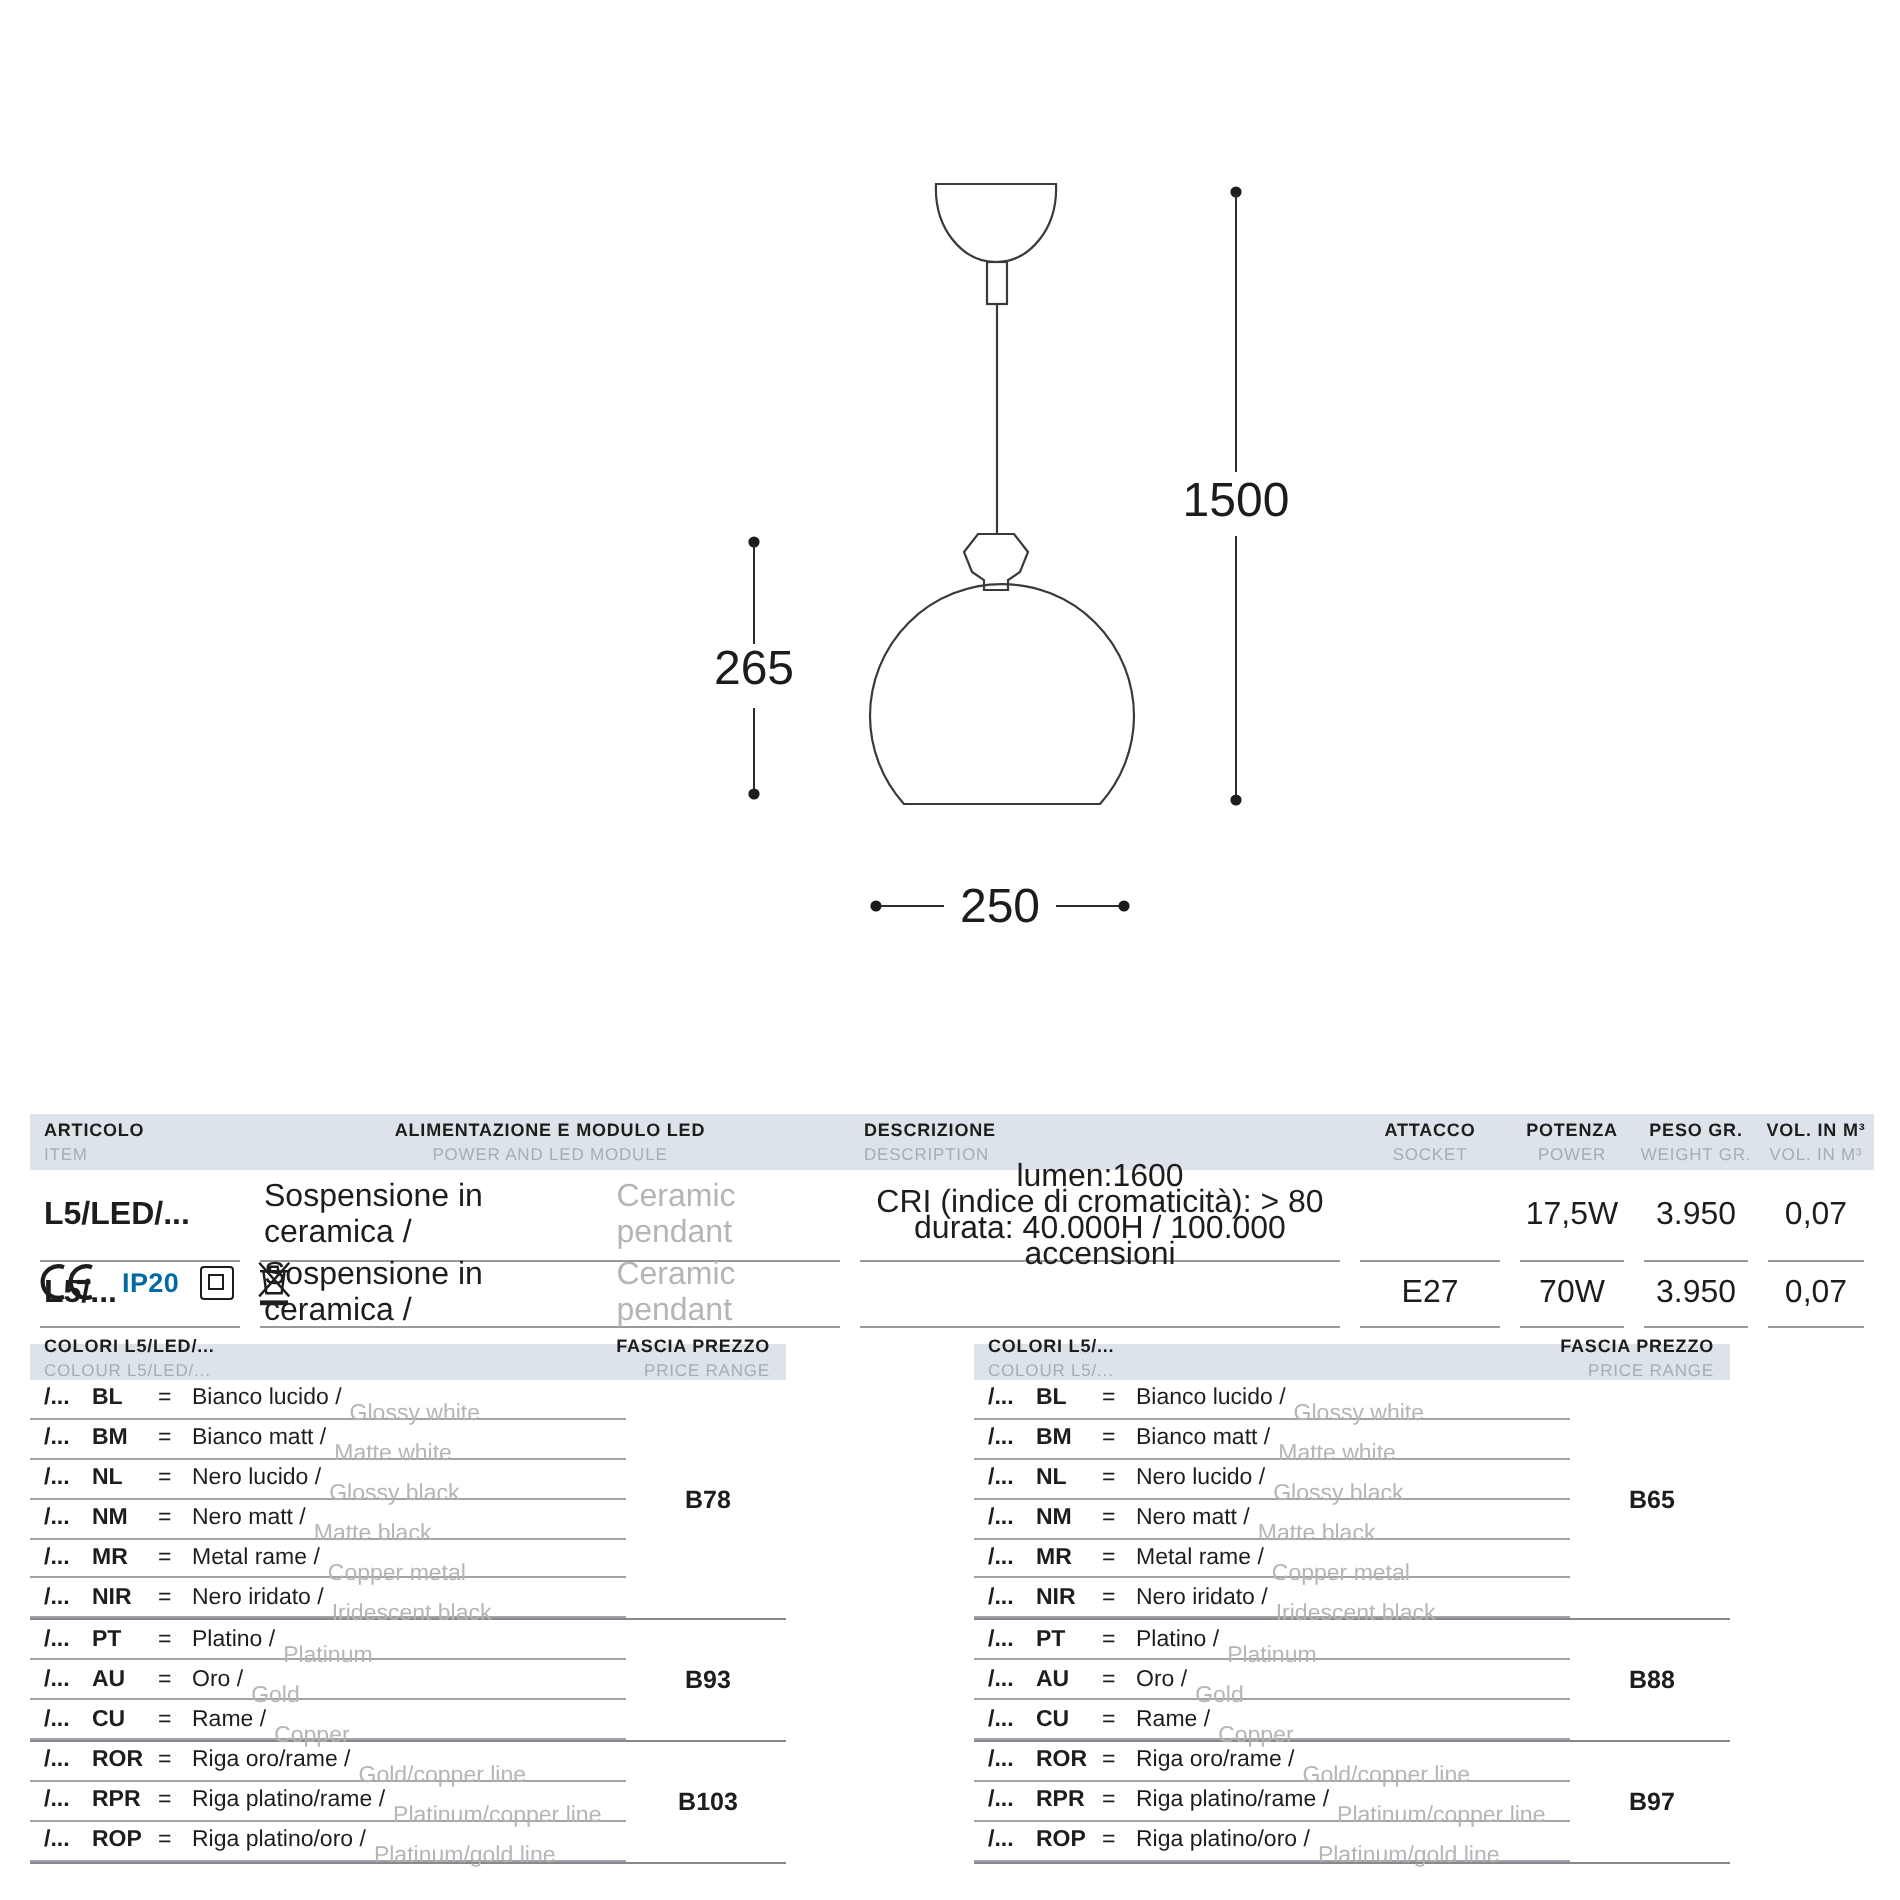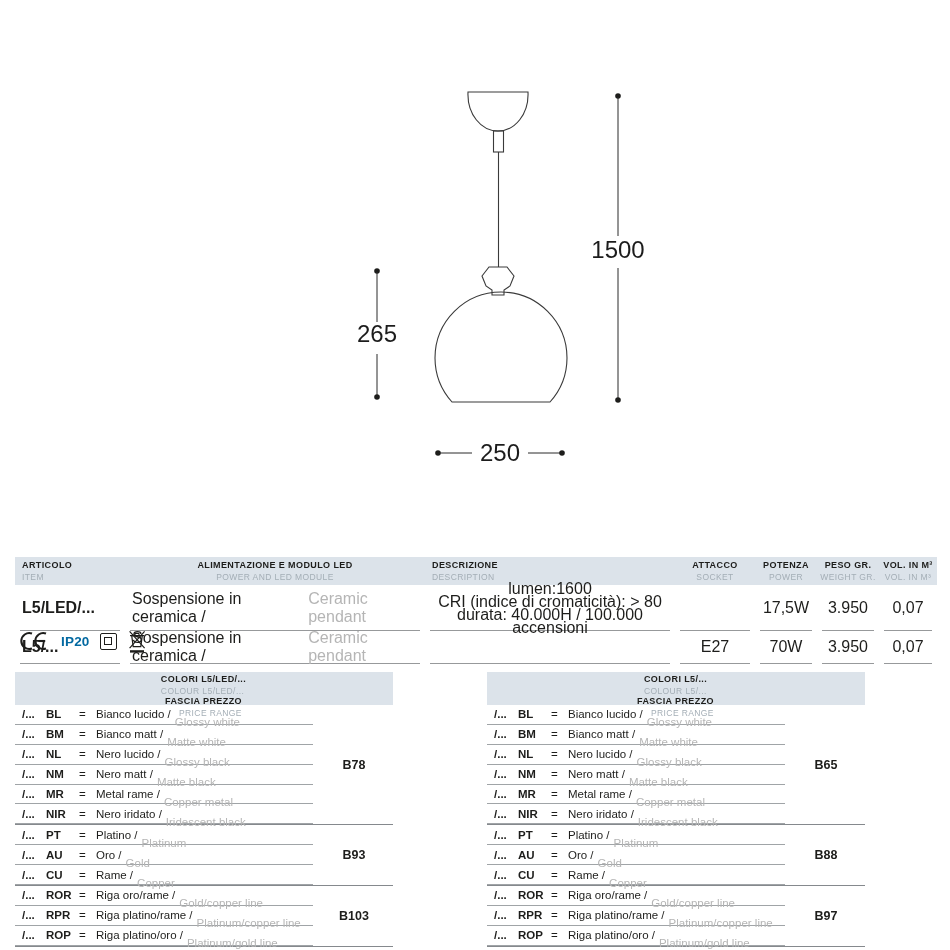--- a/index.html
+++ b/index.html
@@ -39,22 +39,22 @@
   .certs svg{display:block;}
   .ip-label{font-size:13.5px;font-weight:600;letter-spacing:.2px;color:#0369a1;}
   .class2{width:15px;height:15px;border:1.4px solid #1d1d1b;border-radius:2px;
           display:flex;align-items:center;justify-content:center;}
   .class2 .inner{width:6px;height:6px;border:1.2px solid #1d1d1b;}
 
   
   .ctable{position:absolute;top:672px;width:378px;}
   .ctable.left{left:15px;}
   .ctable.right{left:487px;}
-  .cheader{height:33px;background:#dce3ea;box-sizing:border-box;display:flex;
-           justify-content:space-between;align-items:center;padding:2px 8px 0 7px;flex-direction:column;}
+  .cheader{height:18px;background:#dce3ea;box-sizing:border-box;display:flex;
+           justify-content:space-between;align-items:flex-end;padding:2px 8px 0 7px;}
   .cheader .tl{display:flex;flex-direction:column;line-height:10px;}
   .cheader .tr{display:flex;flex-direction:column;line-height:10px;text-align:right;align-items:flex-end;}
   .cgroup{position:relative;border-bottom:1px solid #85898d;}
   .crow{display:flex;align-items:center;height:18.9px;margin-right:80px;
         border-bottom:1px solid #a0a4a7;padding-left:7px;font-size:11.5px;}
   .cgroup .crow:last-child{border-bottom:none;}
   .cpre{font-weight:bold;width:24px;}
   .ccode{font-weight:bold;width:33px;}
   .ceq{width:17px;color:#1d1d1b;}
   .cit{color:#1d1d1b;}

